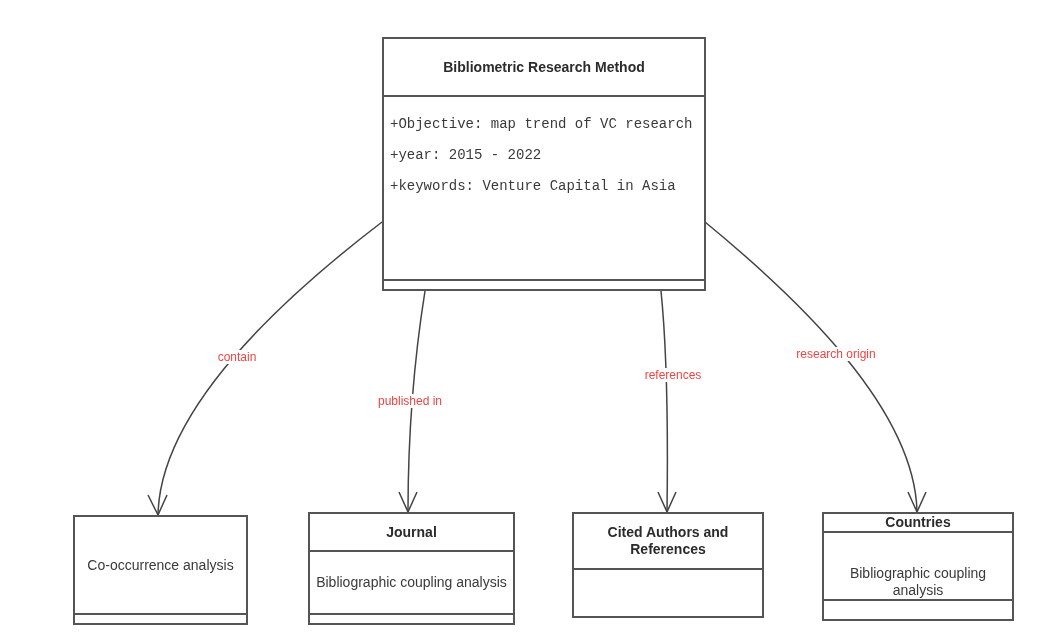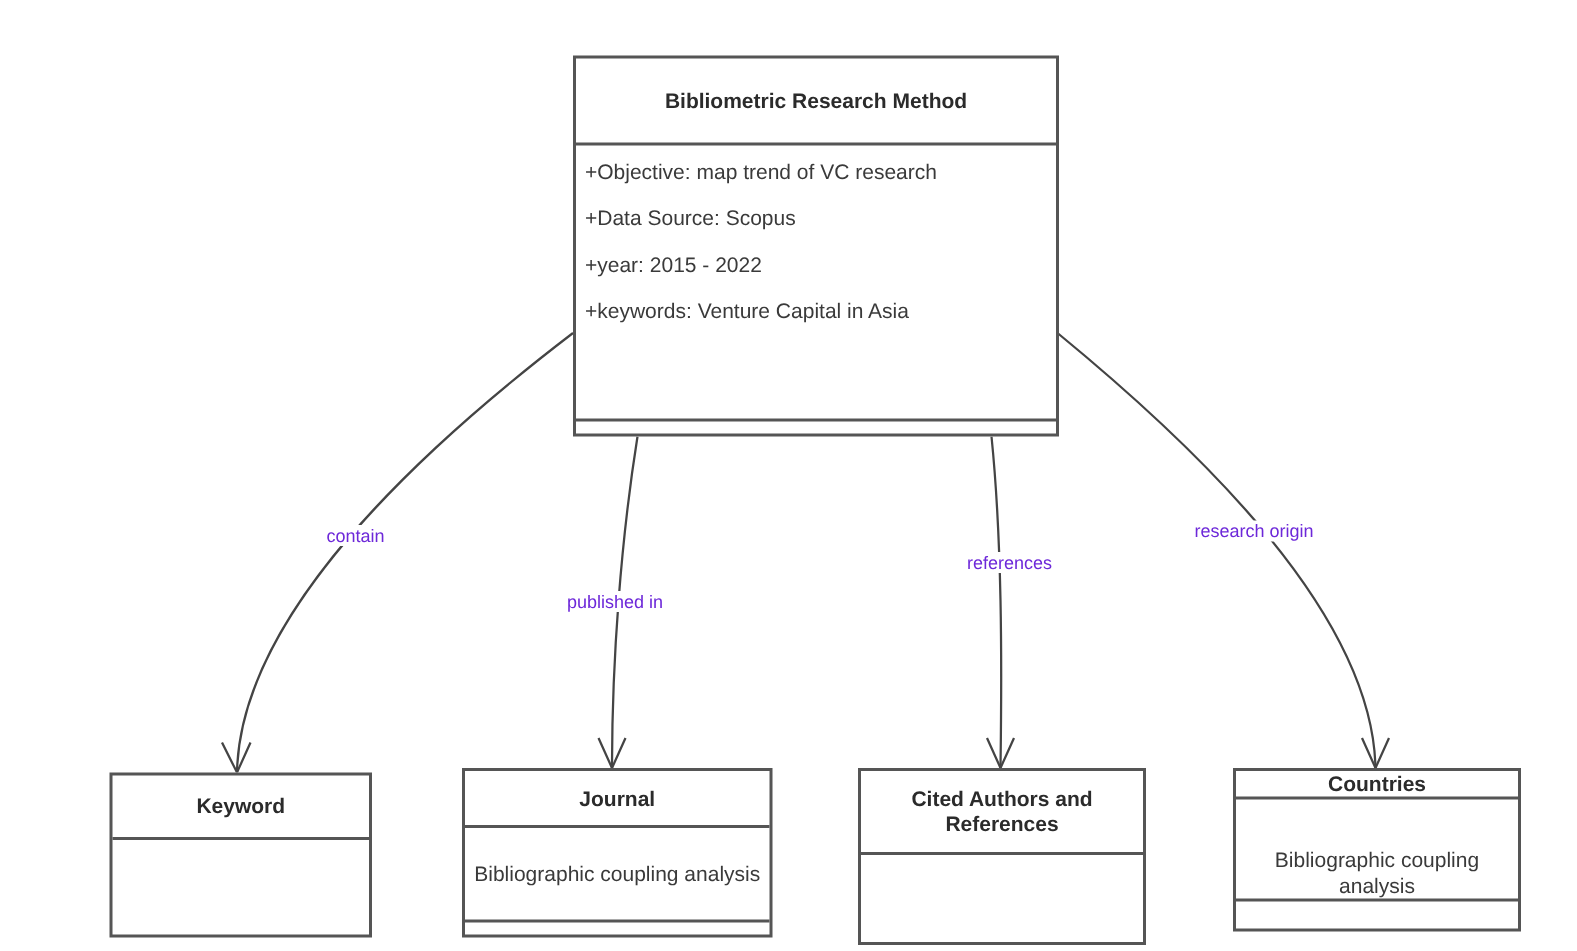--- a/index.html
+++ b/index.html
@@ -70,36 +70,36 @@
       display: flex;
       align-items: center;
       padding-left: 6px;
       white-space: nowrap;
       color: #3a3a3a;
     }
     .edge-label {
       position: absolute;
       font-size: 12px;
       line-height: 14px;
-      color: #6d28d9;
+      color: #ef4444;
       background: #ffffff;
       padding: 0 2px;
       white-space: nowrap;
       transform: translate(-50%, -50%);
     }
     
     #main-box { left: 382px; top: 37px; width: 324px; height: 254px; }
     #main-box .uml-header { height: 58px; }
-    #main-box .uml-body { padding-top: 2px; }
+    #main-box .uml-body { padding-top: 12px; font-family: Liberation Mono, monospace; }
     
     #box-keyword   { left: 73px;  top: 515px; width: 175px; height: 110px; }
     #box-keyword .uml-header { height: 43px; }
     #box-journal   { left: 308px; top: 512px; width: 207px; height: 113px; }
     #box-journal .uml-header { height: 38px; }
-    #box-cited     { left: 572px; top: 512px; width: 192px; height: 118px; }
+    #box-cited     { left: 572px; top: 512px; width: 192px; height: 106px; }
     #box-cited .uml-header { height: 56px; }
     #box-countries { left: 822px; top: 512px; width: 192px; height: 109px; gap: 32px; }
     #box-countries .uml-header { height: 40px; }
   </style>
 </head>
 <body>
 
 <svg id="edges" xmlns="http://www.w3.org/2000/svg">
   <g fill="none" stroke="#444444" stroke-width="1.5">
     <path id="edge-contain" d="M382,222 C280,300 160,410 158,515"></path>
@@ -120,30 +120,29 @@
 <span class="edge-label" style="left:410px; top:401px;">published in</span>
 <span class="edge-label" style="left:673px; top:375px;">references</span>
 <span class="edge-label" style="left:836px; top:354px;">research origin</span>
 
 <div id="main-box" class="uml-box">
   <div class="uml-header">
     <span>Bibliometric Research Method</span>
   </div>
   <div class="uml-body">
     <div class="attr">+Objective: map trend of VC research</div>
-    <div class="attr">+Data Source: Scopus</div>
     <div class="attr">+year: 2015 - 2022</div>
     <div class="attr">+keywords: Venture Capital in Asia</div>
   </div>
   <div class="uml-footer"></div>
 </div>
 
 <div id="box-keyword" class="uml-box">
-  <div class="uml-header">
-    <span>Keyword</span>
+  <div class="uml-body centered">
+    <span>Co-occurrence analysis</span>
   </div>
   <div class="uml-footer"></div>
 </div>
 
 <div id="box-journal" class="uml-box">
   <div class="uml-header">
     <span>Journal</span>
   </div>
   <div class="uml-body centered">
     <span>Bibliographic coupling analysis</span>

